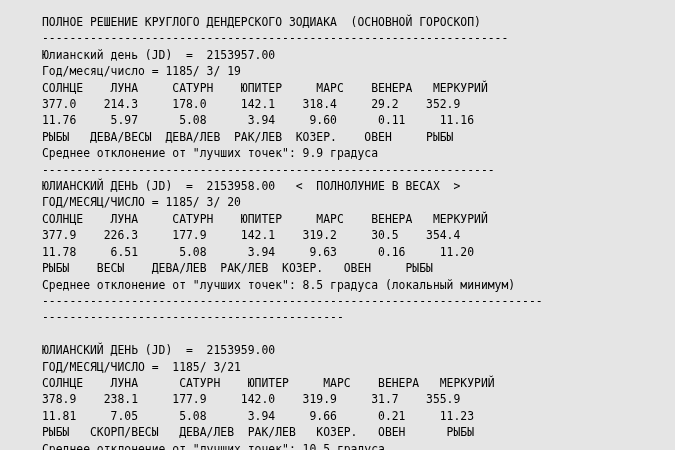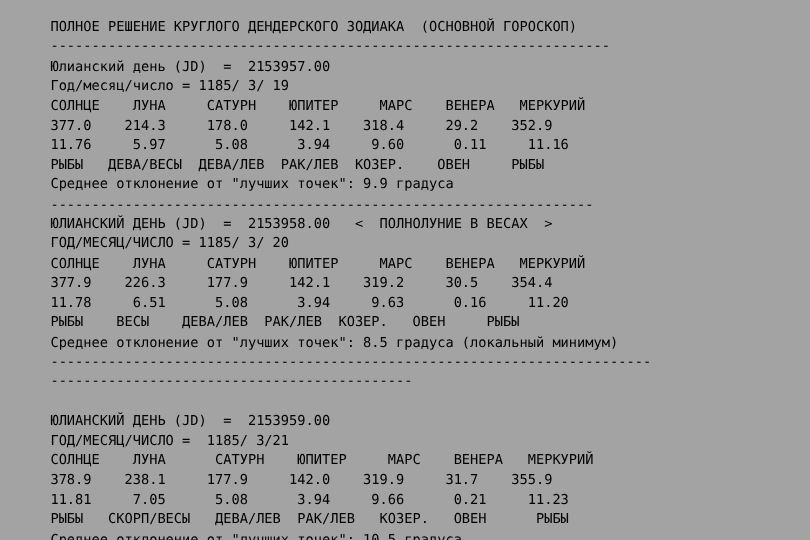--- a/index.html
+++ b/index.html
@@ -10,21 +10,21 @@
   body {
     width: 675px;
     height: 450px;
     overflow: hidden;
     font-family: "DejaVu Sans Mono", "Liberation Mono", monospace;
   }
   .page {
     position: relative;
     width: 675px;
     height: 450px;
-    background: #a3a3a3;
+    background: #e5e5e5;
     color: #000000;
     padding: 0;
     box-sizing: border-box;
   }
   pre.doc {
     margin: 0;
     padding: 14px 0 0 42px;
     font-family: "DejaVu Sans Mono", "Liberation Mono", monospace;
     font-size: 11.4px;
     line-height: 16.4px;

